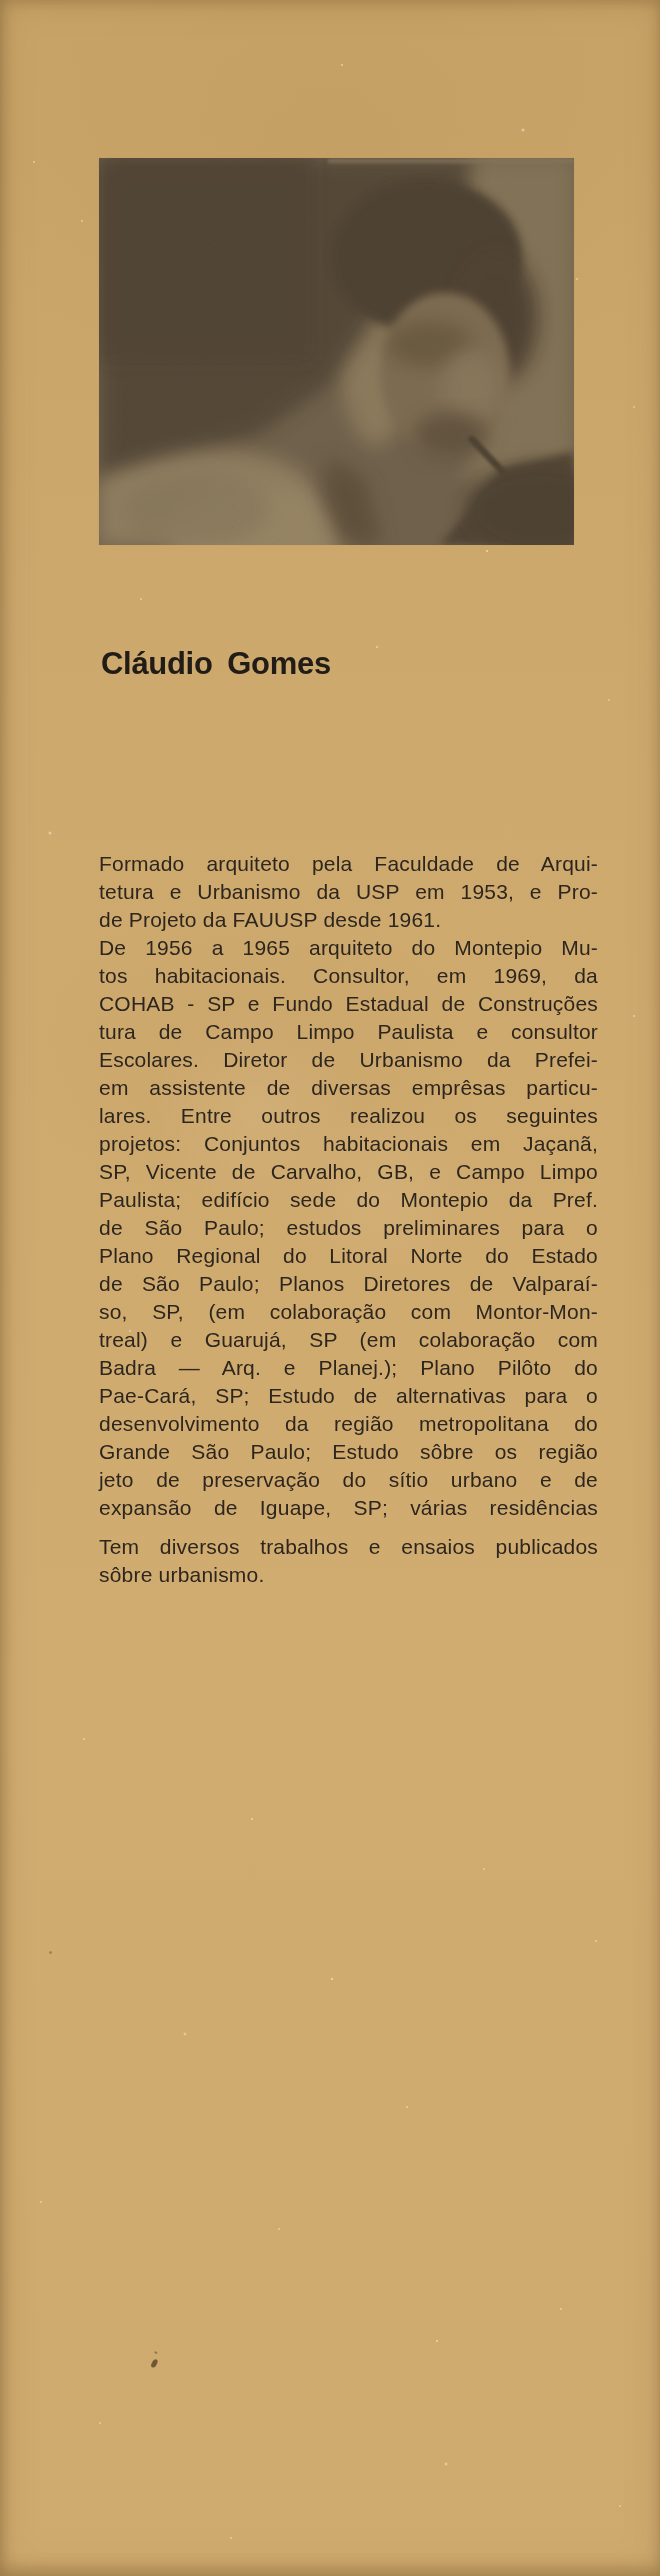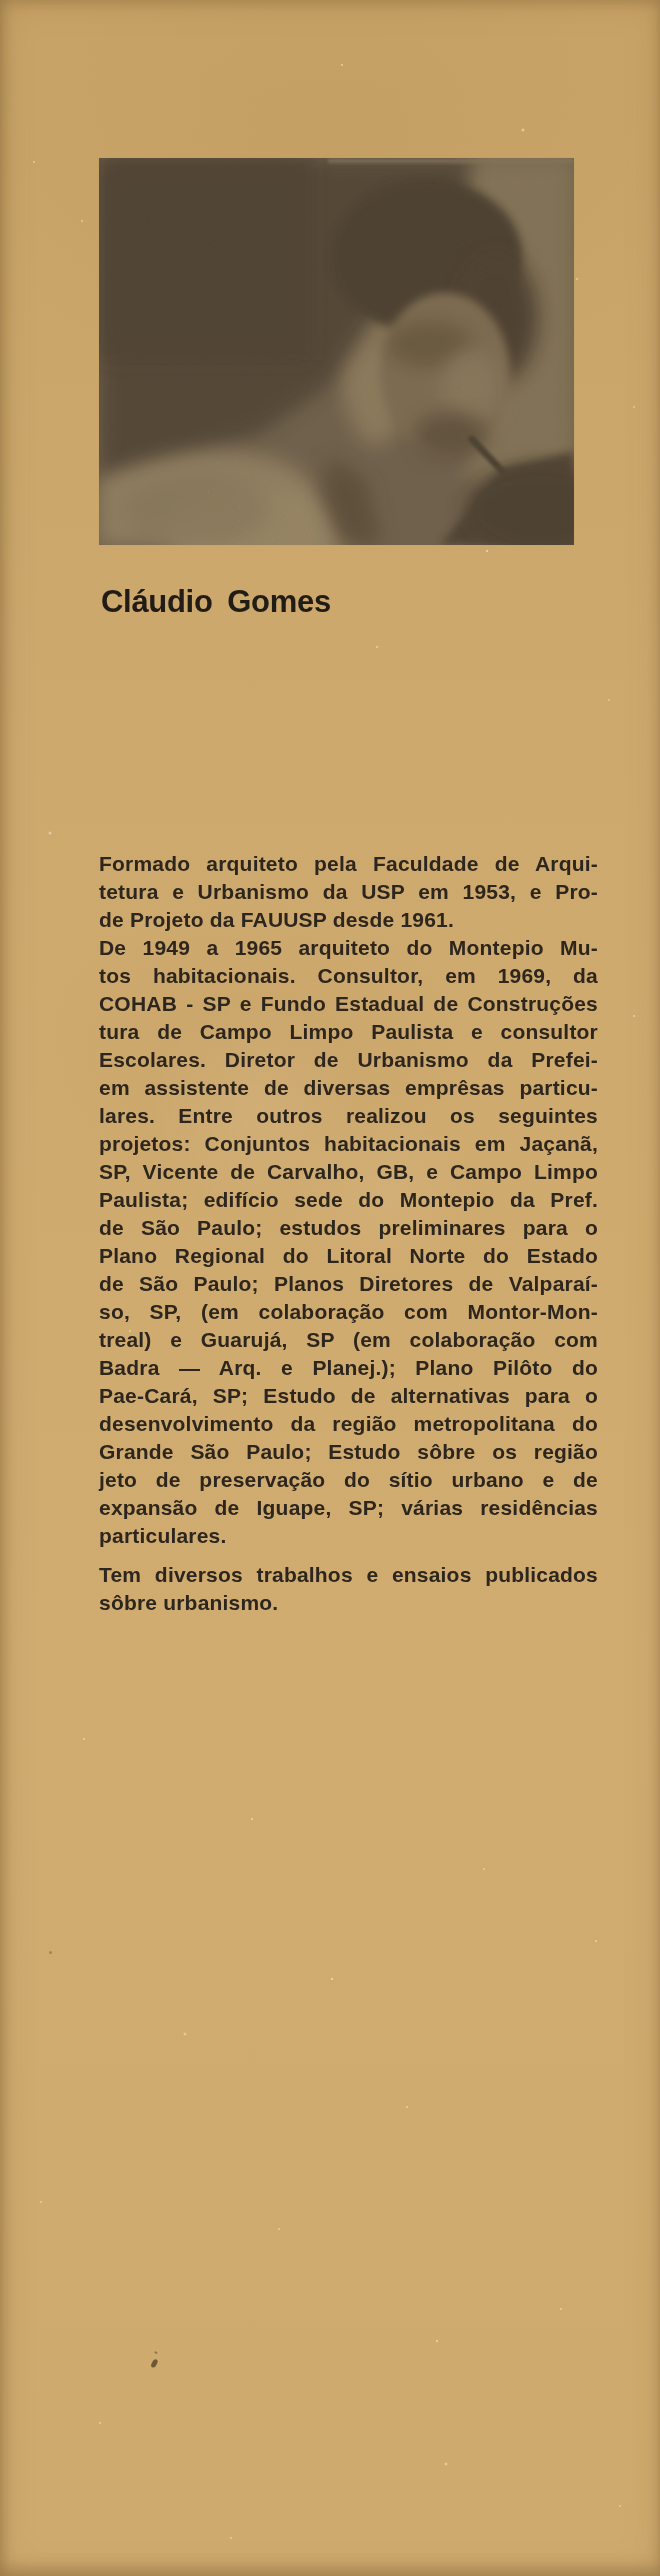--- a/index.html
+++ b/index.html
@@ -69,28 +69,28 @@
   
   .photo{
     position:absolute;left:99px;top:158px;width:475px;height:387px;margin:0;
     box-shadow:inset 0 0 1.6px rgba(40,30,18,.65), 0 0 0.5px rgba(60,45,25,.4);
     background:#6e6250;
   }
   .photo svg{display:block;width:100%;height:100%;}
 
   
   .name{
-    position:absolute;left:101px;top:583px;margin:0;
+    position:absolute;left:101px;top:645px;margin:0;
     font-size:31px;font-weight:bold;line-height:1.2;
     letter-spacing:-0.3px;word-spacing:6.4px;
     color:var(--heading_ink);
   }
 
   
-  .bio{position:absolute;left:99px;top:850px;width:499px;font-weight:bold;}
+  .bio{position:absolute;left:99px;top:850px;width:499px;}
   .bio .line{
     margin:0;height:28px;line-height:28px;
     font-size:21px;color:var(--ink);
     letter-spacing:0.2px;
     text-align:justify;text-align-last:justify;
     white-space:nowrap; 
   }
   .bio .line.para-end{text-align-last:left;}
   .bio .line.para-start{margin-top:11px;}
 </style>
@@ -157,42 +157,41 @@
       <rect x="0" y="0" width="892" height="727" fill="#c2995f" opacity=".10"></rect>
     </svg>
   </figure>
 
   <h1 class="name">Cláudio Gomes</h1>
 
   <section class="bio">
     <p class="line">Formado arquiteto pela Faculdade de Arqui-</p>
     <p class="line">tetura e Urbanismo da USP em 1953, e Pro-</p>
     <p class="line para-end">de Projeto da FAUUSP desde 1961.</p>
-    <p class="line">De 1949 a 1965 arquiteto do Montepio Mu-</p>
+    <p class="line">De 1956 a 1965 arquiteto do Montepio Mu-</p>
     <p class="line">tos habitacionais. Consultor, em 1969, da</p>
     <p class="line">COHAB - SP e Fundo Estadual de Construções</p>
     <p class="line">tura de Campo Limpo Paulista e consultor</p>
     <p class="line">Escolares. Diretor de Urbanismo da Prefei-</p>
     <p class="line">em assistente de diversas emprêsas particu-</p>
     <p class="line">lares. Entre outros realizou os seguintes</p>
     <p class="line">projetos: Conjuntos habitacionais em Jaçanã,</p>
     <p class="line">SP, Vicente de Carvalho, GB, e Campo Limpo</p>
     <p class="line">Paulista; edifício sede do Montepio da Pref.</p>
     <p class="line">de São Paulo; estudos preliminares para o</p>
     <p class="line">Plano Regional do Litoral Norte do Estado</p>
     <p class="line">de São Paulo; Planos Diretores de Valparaí-</p>
     <p class="line">so, SP, (em colaboração com Montor-Mon-</p>
     <p class="line">treal) e Guarujá, SP (em colaboração com</p>
     <p class="line">Badra — Arq. e Planej.); Plano Pilôto do</p>
     <p class="line">Pae-Cará, SP; Estudo de alternativas para o</p>
     <p class="line">desenvolvimento da região metropolitana do</p>
     <p class="line">Grande São Paulo; Estudo sôbre os região</p>
     <p class="line">jeto de preservação do sítio urbano e de</p>
     <p class="line">expansão de Iguape, SP; várias residências</p>
-    <p class="line para-end">particulares.</p>
     <p class="line para-start">Tem diversos trabalhos e ensaios publicados</p>
     <p class="line para-end">sôbre urbanismo.</p>
   </section>
 
   <div class="ink-speck-a"></div>
   <div class="ink-speck-b"></div>
 
 </div>
 
 

